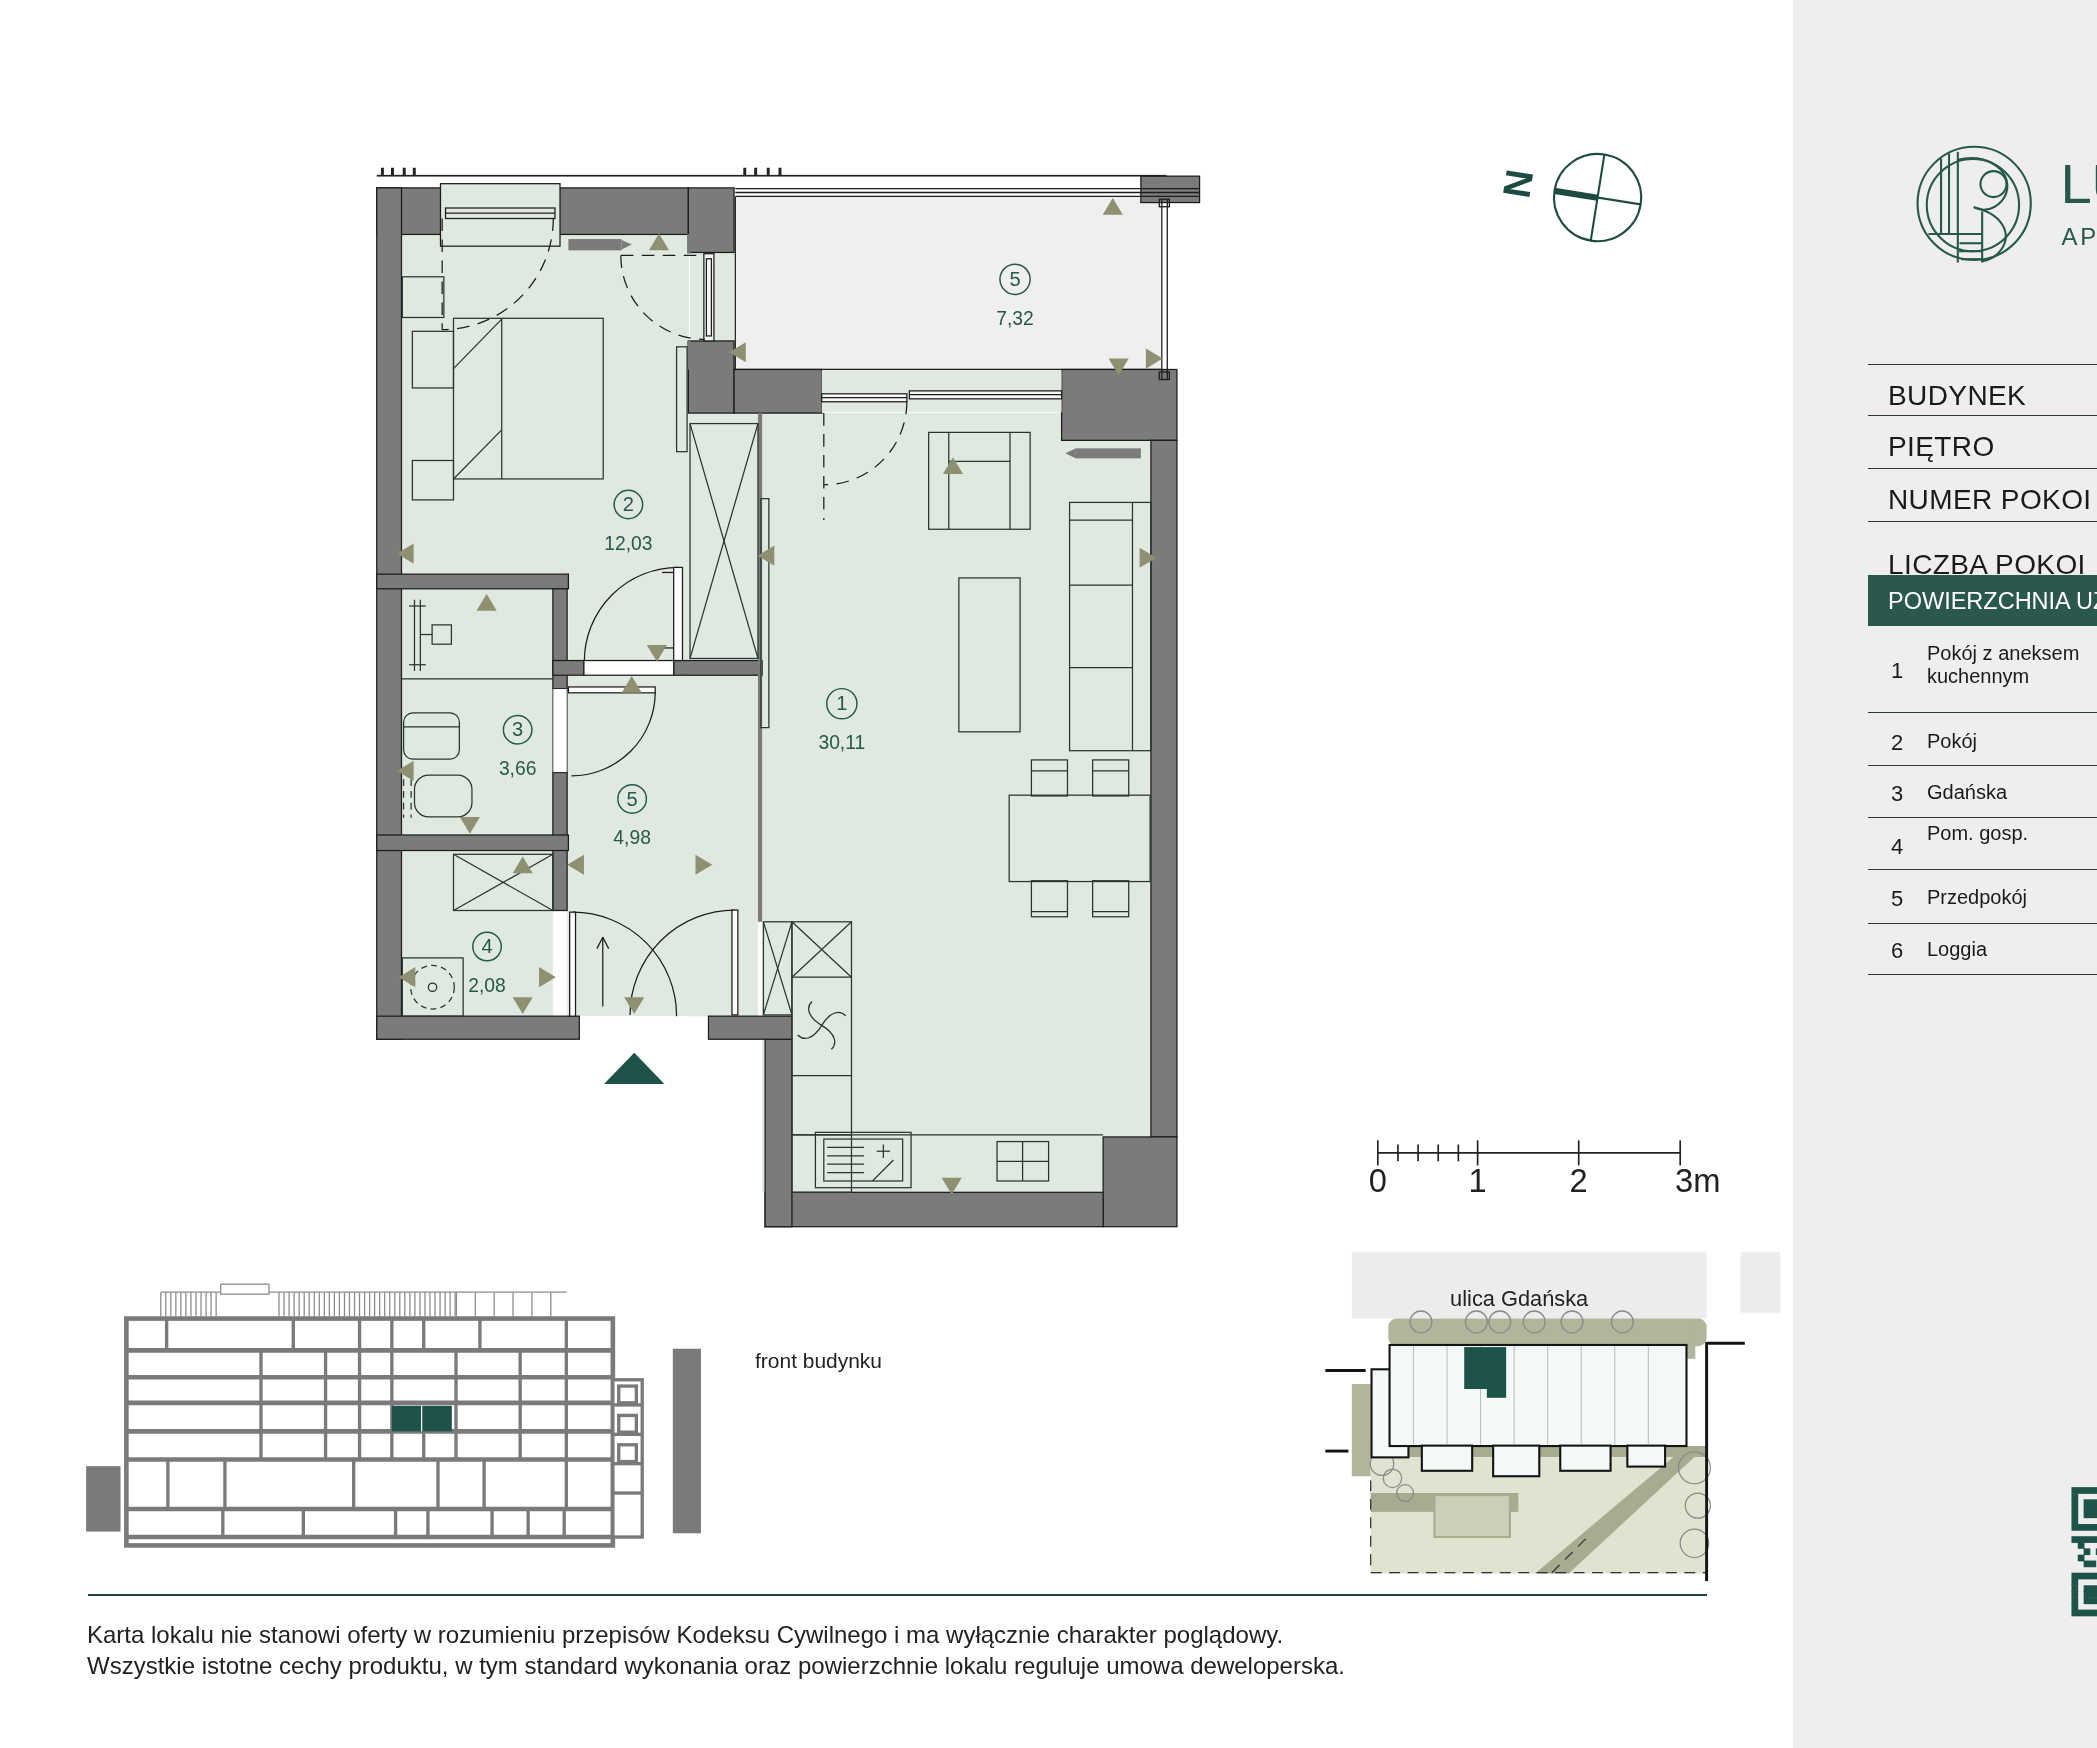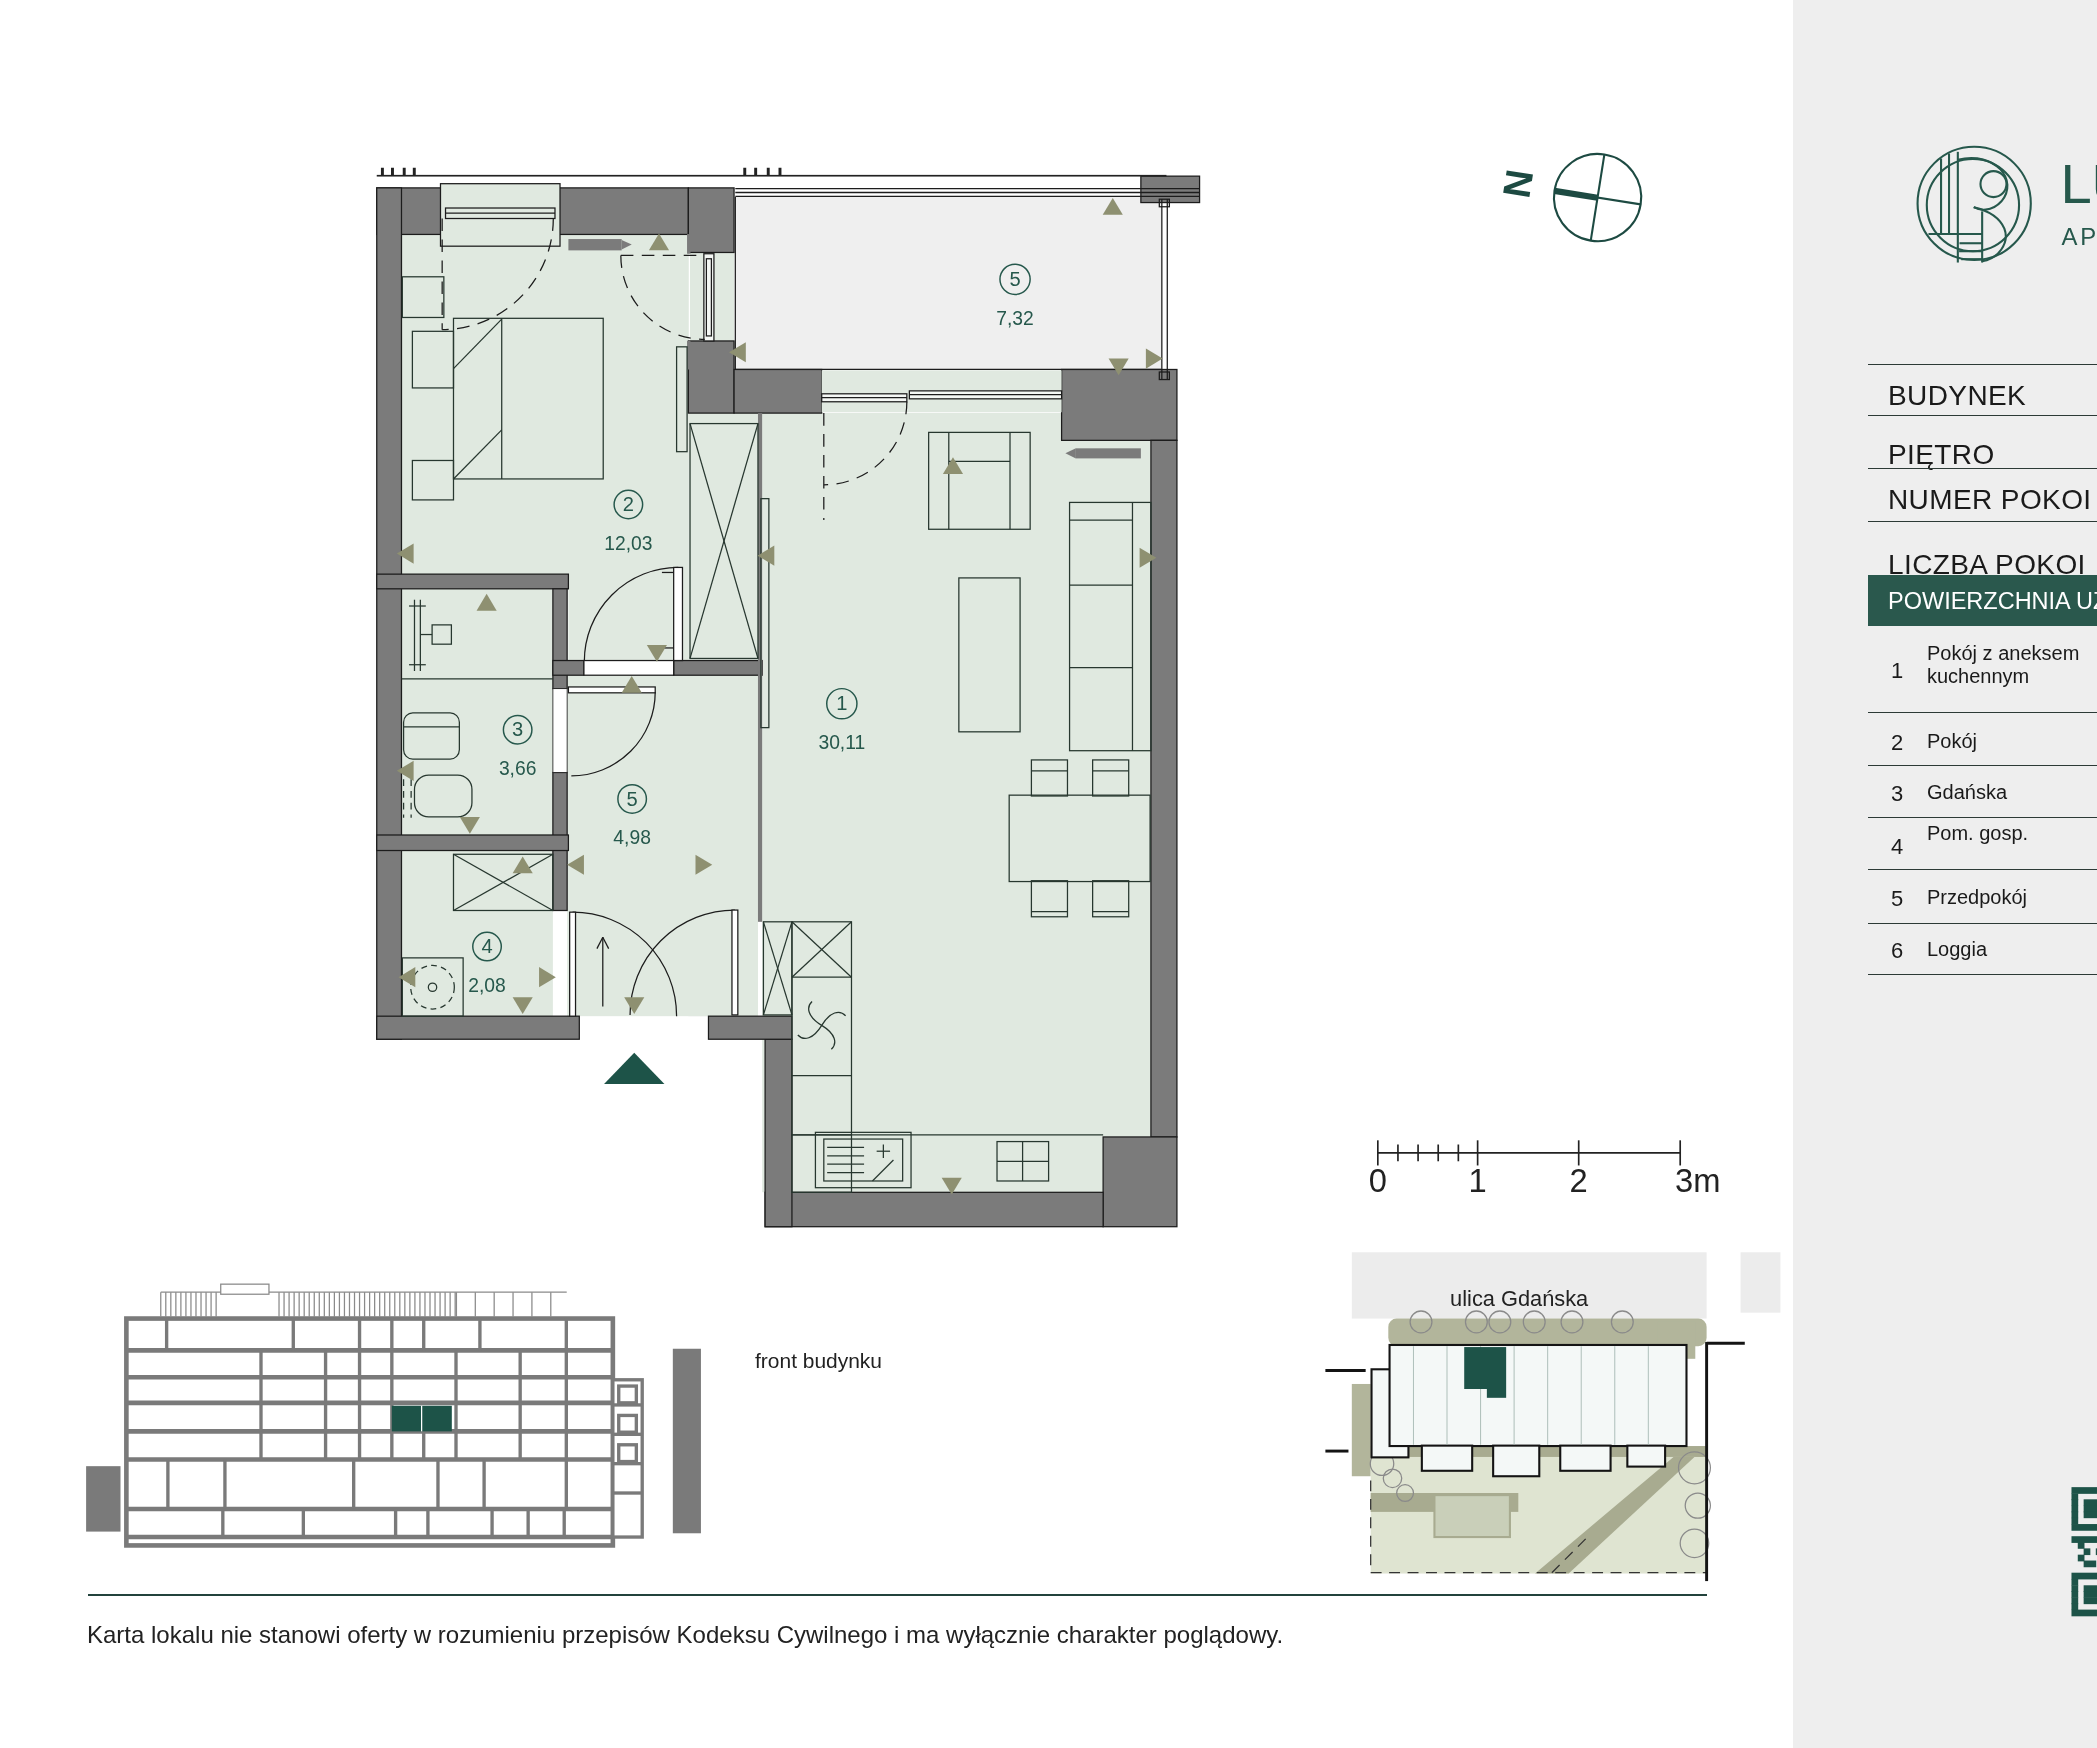--- a/index.html
+++ b/index.html
@@ -16,21 +16,21 @@
 </style>
 </head>
 <body>
 <div class="page">
   <div class="band"></div>
 
   <div class="tbl">
     <div class="rule" style="top:0"></div>
     <div class="lbl" style="top:16px">BUDYNEK</div>
     <div class="rule" style="top:51px"></div>
-    <div class="lbl" style="top:75px">PIĘTRO</div>
+    <div class="lbl" style="top:67px">PIĘTRO</div>
     <div class="rule" style="top:104px"></div>
     <div class="lbl" style="top:120px">NUMER POKOI</div>
     <div class="rule" style="top:157px"></div>
     <div class="lbl" style="top:185px">LICZBA POKOI</div>
     <div class="banner" style="top:211px">
       <span style="position:absolute;left:20px;top:13.4px;font-size:23.5px">POWIERZCHNIA UŻYTKOWA</span>
 
     </div>
     <div class="rnum" style="top:294px">1</div>
     <div class="rname" style="top:278px">Pokój z aneksem<br>kuchennym</div>
@@ -53,20 +53,21 @@
 
     <div class="rule" style="top:559px"></div>
     <div class="rnum" style="top:574px">6</div>
       <div class="rname" style="top:574px">Loggia</div>
 
     <div class="rule" style="top:610px"></div>
   </div>
 
   <div style="position:absolute;left:88px;top:1594px;width:1619px;height:1.7px;background:#23433c"></div>
   <div class="foot" style="top:1621px">Karta lokalu nie stanowi oferty w rozumieniu przepisów Kodeksu Cywilnego i ma wyłącznie charakter poglądowy.</div>
+  <div class="foot" style="top:1652px">Wszystkie istotne cechy produktu, w tym standard wykonania oraz powierzchnie lokalu reguluje umowa deweloperska.</div>
 
   <svg width="2478" height="1748" viewBox="0 0 5908 4168">
   <g stroke="none">
 <polygon points="957,558 1642,558 1642,1577 1355,1577 1355,1369 957,1369" fill="#e0e9e0"></polygon>
 <rect x="1645" y="602" width="105" height="383" fill="#e0e9e0"></rect>
 <rect x="957" y="1404" width="361" height="587" fill="#e0e9e0"></rect>
 <rect x="1352" y="1610" width="455" height="813" fill="#e0e9e0"></rect>
 <rect x="1641" y="985" width="166" height="1438" fill="#e0e9e0"></rect>
 <rect x="957" y="2028" width="361" height="395" fill="#e0e9e0"></rect>
 <polygon points="1817,985 2531,985 2531,1050 2744,1050 2744,2711 2630,2711 2630,2843 1817,2843" fill="#e0e9e0"></polygon>

